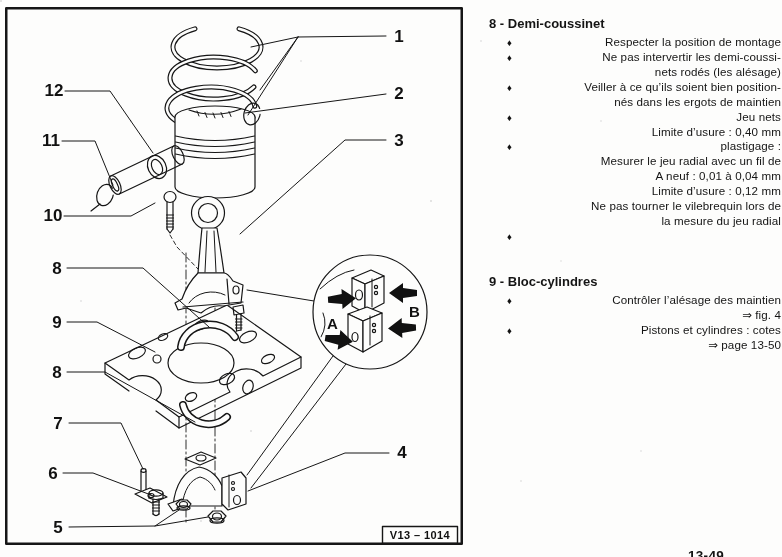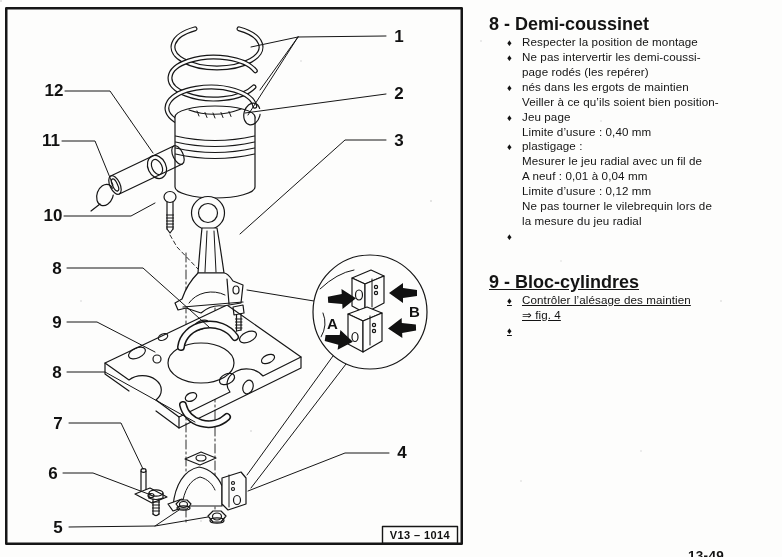--- a/index.html
+++ b/index.html
@@ -5,26 +5,26 @@
   html,body{margin:0;padding:0;}
   body{
     width:782px;height:557px;position:relative;overflow:hidden;
     background:#fdfdfc;color:#141414;
     font-family:"Liberation Sans",sans-serif;
   }
   .speckle{position:absolute;top:0;left:0;width:2px;height:2px;border-radius:50%;opacity:.55;}
   #diagram-frame{position:absolute;left:5px;top:7px;width:458px;height:538px;}
   #diagram-frame svg{display:block;width:458px;height:538px;}
   #text-column{position:absolute;left:489px;top:16px;width:292px;}
-  .sec-heading{margin:0 0 3px 0;font-size:18px;font-weight:bold;line-height:16px;}
-  .section + .section{margin-top:30px;text-decoration:underline;}
+  .sec-heading{margin:0 0 3px 0;font-size:13px;font-weight:bold;line-height:16px;}
+  .section + .section{margin-top:30px;}
   .bullet-item{display:flex;padding-left:18px;}
   .bullet{width:15px;flex:0 0 15px;font-size:9.5px;line-height:15px;}
   .lines{flex:1;}
-  .line{font-size:11.6px;line-height:14.9px;letter-spacing:.1px;min-height:14.9px;}
+  .line{font-size:11.6px;line-height:14.9px;letter-spacing:.1px;min-height:14.9px;text-align:right;}
   #page-number{position:absolute;left:688px;top:548px;font-size:13.5px;font-weight:bold;letter-spacing:.3px;}
   text{font-family:"Liberation Sans",sans-serif;}
   .callout{font-size:17px;font-weight:bold;}
   .inset-label{font-size:15px;font-weight:bold;}
   .figcode{font-size:11px;font-weight:bold;letter-spacing:.4px;}
 </style>
 </head>
 <body>
 
 <div id="page">
@@ -257,34 +257,34 @@
         <div class="bullet-item">
           <span class="bullet">♦</span>
           <div class="lines">
             <div class="line">Respecter la position de montage</div>
           </div>
         </div>
         <div class="bullet-item">
           <span class="bullet">♦</span>
           <div class="lines">
             <div class="line">Ne pas intervertir les demi-coussi-</div>
-            <div class="line">page rodés (les repérer)</div>
-          </div>
-        </div>
-        <div class="bullet-item">
-          <span class="bullet">♦</span>
-          <div class="lines">
+            <div class="line">nets rodés (les alésage)</div>
+          </div>
+        </div>
+        <div class="bullet-item">
+          <span class="bullet">♦</span>
+          <div class="lines">
+            <div class="line">Veiller à ce qu’ils soient bien position-</div>
             <div class="line">nés dans les ergots de maintien</div>
-            <div class="line">Veiller à ce qu’ils soient bien position-</div>
-          </div>
-        </div>
-        <div class="bullet-item">
-          <span class="bullet">♦</span>
-          <div class="lines">
-            <div class="line">Jeu page</div>
+          </div>
+        </div>
+        <div class="bullet-item">
+          <span class="bullet">♦</span>
+          <div class="lines">
+            <div class="line">Jeu nets</div>
             <div class="line">Limite d’usure : 0,40 mm</div>
           </div>
         </div>
         <div class="bullet-item">
           <span class="bullet">♦</span>
           <div class="lines">
             <div class="line">plastigage :</div>
             <div class="line">Mesurer le jeu radial avec un fil de</div>
             <div class="line">A neuf : 0,01 à 0,04 mm</div>
             <div class="line">Limite d’usure : 0,12 mm</div>
@@ -300,18 +300,22 @@
         <h2 class="sec-heading">9 - Bloc-cylindres</h2>
         <div class="bullet-item">
           <span class="bullet">♦</span>
           <div class="lines">
             <div class="line">Contrôler l’alésage des maintien</div>
             <div class="line">⇒ fig.  4</div>
           </div>
         </div>
         <div class="bullet-item">
           <span class="bullet">♦</span>
+          <div class="lines">
+            <div class="line">Pistons et cylindres : cotes</div>
+            <div class="line">⇒ page 13-50</div>
+          </div>
         </div>
       </section>
     </div>
 
   <div id="page-number">13-49</div>
 </div>
 
 </body></html>

